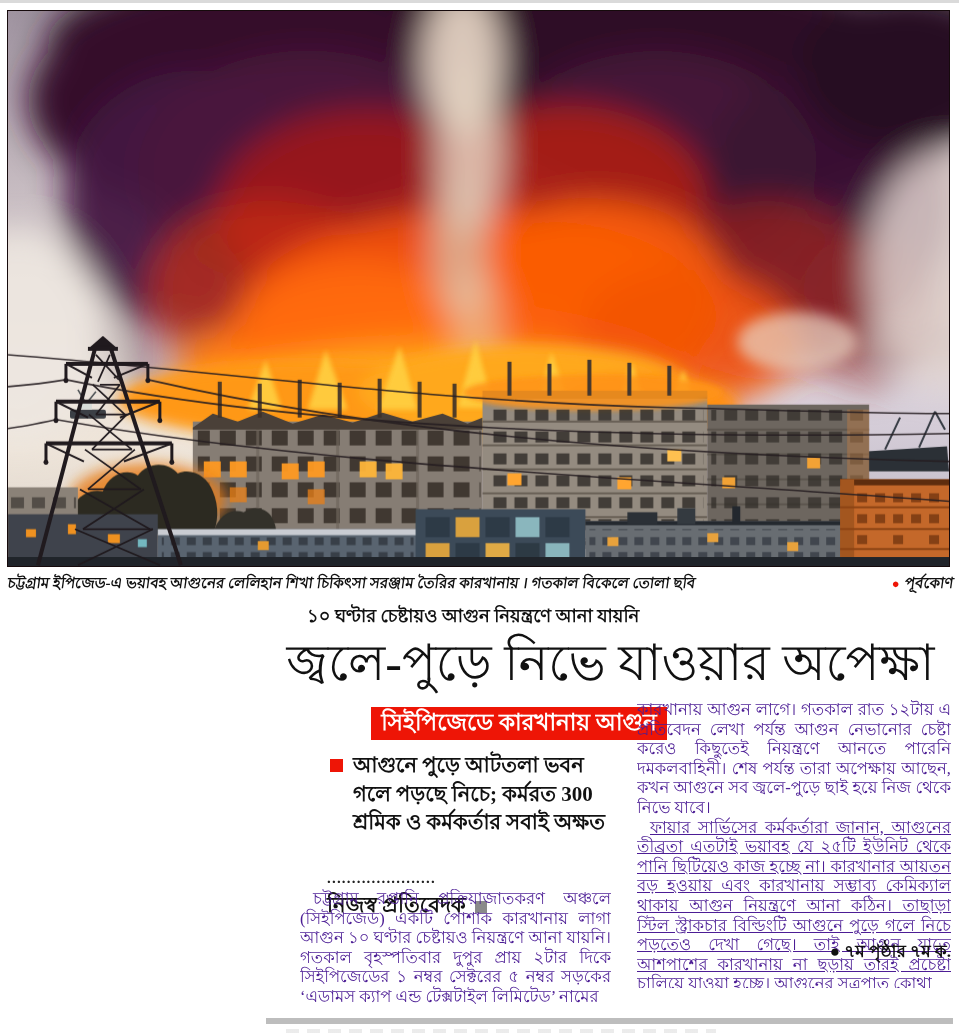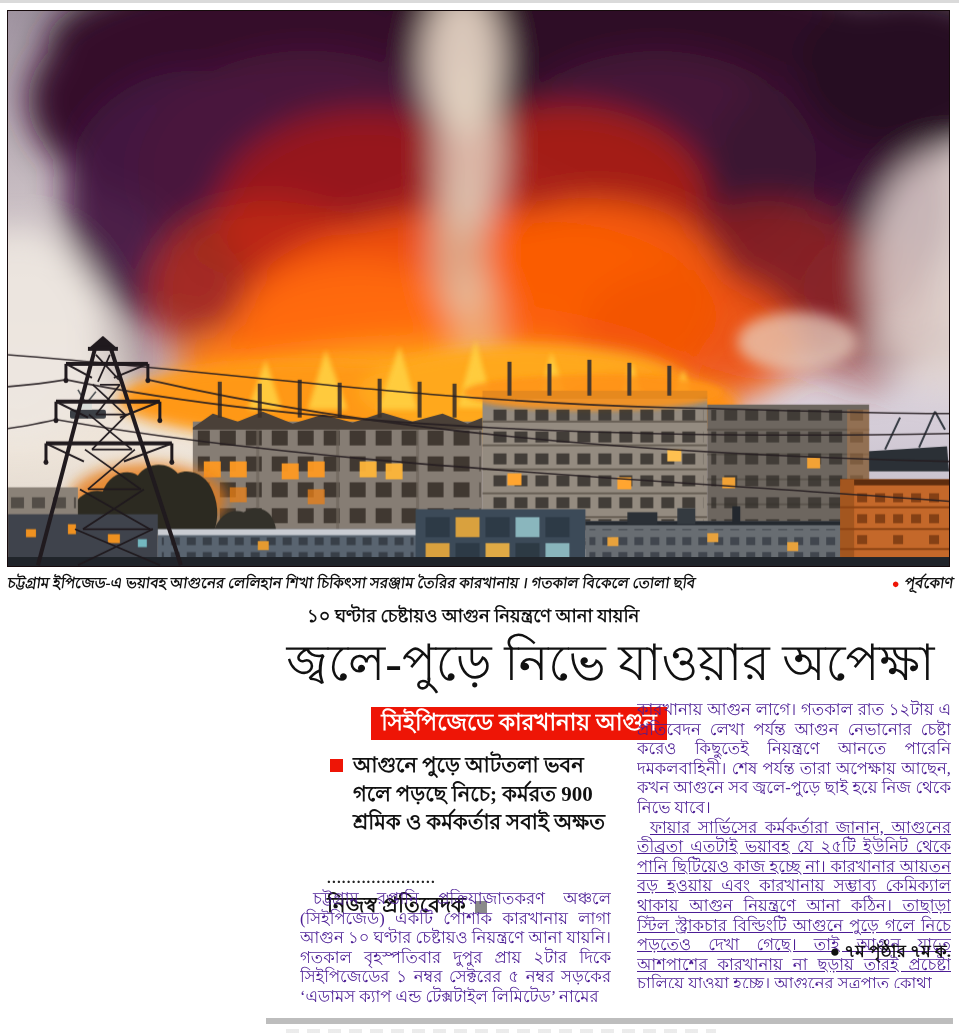--- a/index.html
+++ b/index.html
@@ -343,21 +343,21 @@
   <span class="caption-text">চট্টগ্রাম ইপিজেড-এ ভয়াবহ আগুনের লেলিহান শিখা চিকিৎসা সরঞ্জাম তৈরির কারখানায় । গতকাল বিকেলে তোলা ছবি</span>
   <span class="credit-wrap"><span class="credit-dot">●</span><span class="credit-name">পূর্বকোণ</span></span>
 </div>
 
 <div class="abs kicker">১০ ঘণ্টার চেষ্টায়ও আগুন নিয়ন্ত্রণে আনা যায়নি</div>
 <div class="abs headline">জ্বলে-পুড়ে নিভে যাওয়ার অপেক্ষা</div>
 <div class="abs tag-box">সিইপিজেডে কারখানায় আগুন</div>
 
 <div class="abs summary">
   <span class="bullet-square"></span>
-  <span>আগুনে পুড়ে আটতলা ভবন গলে পড়ছে নিচে; কর্মরত 900 শ্রমিক ও কর্মকর্তার সবাই অক্ষত</span>
+  <span>আগুনে পুড়ে আটতলা ভবন গলে পড়ছে নিচে; কর্মরত 300 শ্রমিক ও কর্মকর্তার সবাই অক্ষত</span>
 </div>
 <div class="abs byline-row">
   <span>নিজস্ব প্রতিবেদক</span><span class="byline-square"></span>
 </div>
 <div class="abs dotted-rule">......................</div>
 <div class="abs col-left body-text">
   <p>চট্টগ্রাম রপ্তানি প্রক্রিয়াজাতকরণ অঞ্চলে (সিইপিজেড) একটি পোশাক কারখানায় লাগা আগুন ১০ ঘণ্টার চেষ্টায়ও নিয়ন্ত্রণে আনা যায়নি। গতকাল বৃহস্পতিবার দুপুর প্রায় ২টার দিকে সিইপিজেডের ১ নম্বর সেক্টরের ৫ নম্বর সড়কের ‘এডামস ক্যাপ এন্ড টেক্সটাইল লিমিটেড’ নামের</p>
 </div>
 
 <div class="abs col-right body-text">

